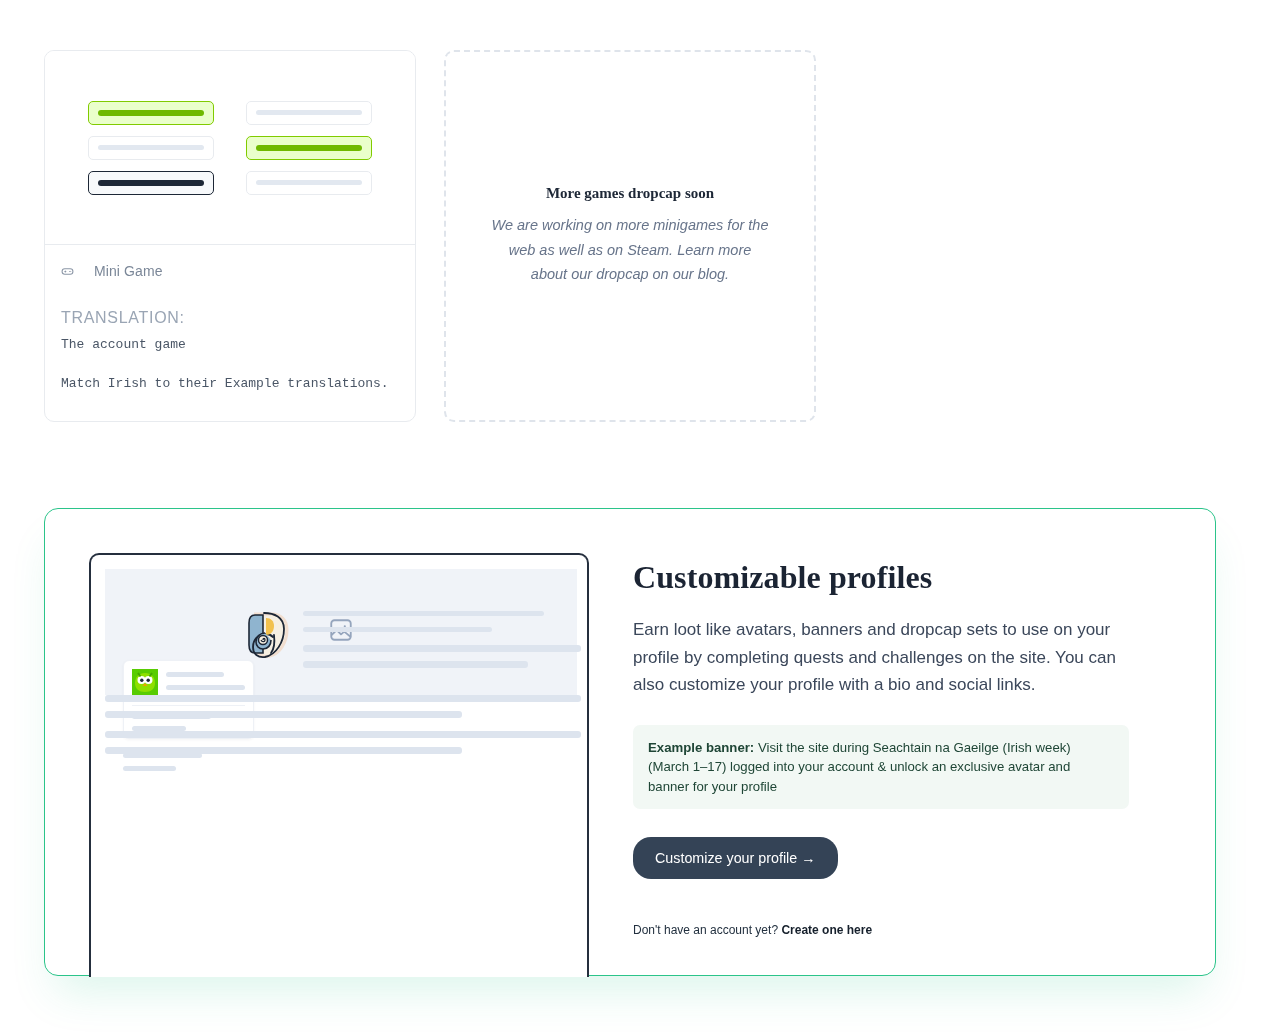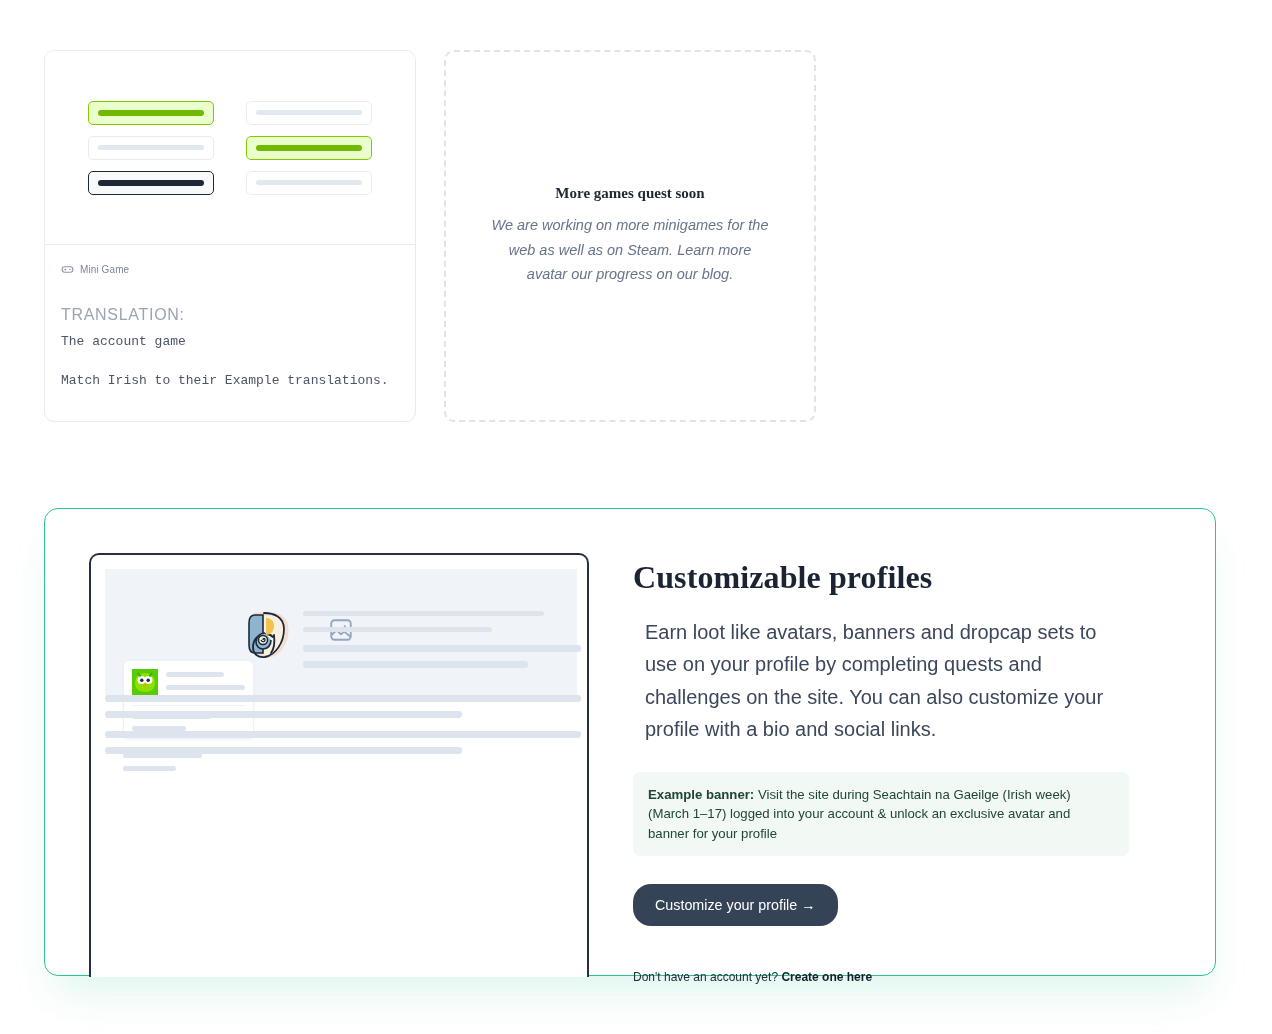--- a/index.html
+++ b/index.html
@@ -50,22 +50,22 @@
     width: 86%;
     background: #e2e8f0;
   }
   .tile.green { background: #eaffcb; border: 1.6px solid #80cb00; }
   .tile.green .bar { background: #6fb900; height: 6px; }
   .tile.dark { background: #f7f9fb; border: 1.6px solid #1d2736; }
   .tile.dark .bar { background: #1d2736; height: 6px; }
 
   .game-body { padding: 18px 16px 22px 16px; }
   .kicker {
-    display: flex; align-items: center; gap: 6px;
-    font-size: 10px; color: #7b8798; letter-spacing: .1px; text-align: right;
+    display: flex; align-items: center; gap: 20px;
+    font-size: 14px; color: #7b8798; letter-spacing: .1px; text-align: right;
   }
   .kicker svg { display: block; }
   .title-row {
     display: flex; align-items: center; justify-content: space-between;
     margin-top: 12px;
   }
   .game-title {
     font-family: "Liberation Serif", serif;
     font-size: 22px;
     color: #1d2736;
@@ -160,24 +160,23 @@
 
   .txt-col { padding: 50px 44px 0 44px; width: 584px; }
   .h2 {
     font-family: "Liberation Serif", serif;
     font-size: 32px;
     color: #1b2433;
     letter-spacing: .1px;
   }
   .para {
     margin-top: 20px;
-    font-size: 20px;
+    font-size: 17px;
     line-height: 1.62;
     color: #3b475a;
-    margin-left: 12px;
   }
   .quest {
     margin-top: 26px;
     background: #f2f8f4;
     border-radius: 7px;
     padding: 13px 15px;
     font-size: 13.2px;
     line-height: 1.48;
     color: #1f4636;
   }
@@ -245,22 +244,22 @@
         </div>
 
 
         <div class="trans-label">TRANSLATION:</div>
         <div class="mono trans-value">The account game</div>
         <div class="mono game-desc">Match Irish to their Example translations.</div>
       </div>
     </div>
 
     <div class="soon-card">
-      <div class="soon-title">More games quest soon</div>
-      <div class="soon-text">We are working on more minigames for the web as well as on Steam. Learn more avatar our progress on our blog.</div>
+      <div class="soon-title">More games dropcap soon</div>
+      <div class="soon-text">We are working on more minigames for the web as well as on Steam. Learn more about our dropcap on our blog.</div>
     </div>
   </div>
 
   <div class="profile-section">
 
     <div class="mock-wrap">
       <div class="mockup">
 
         <div class="mock-banner">
           <span>

